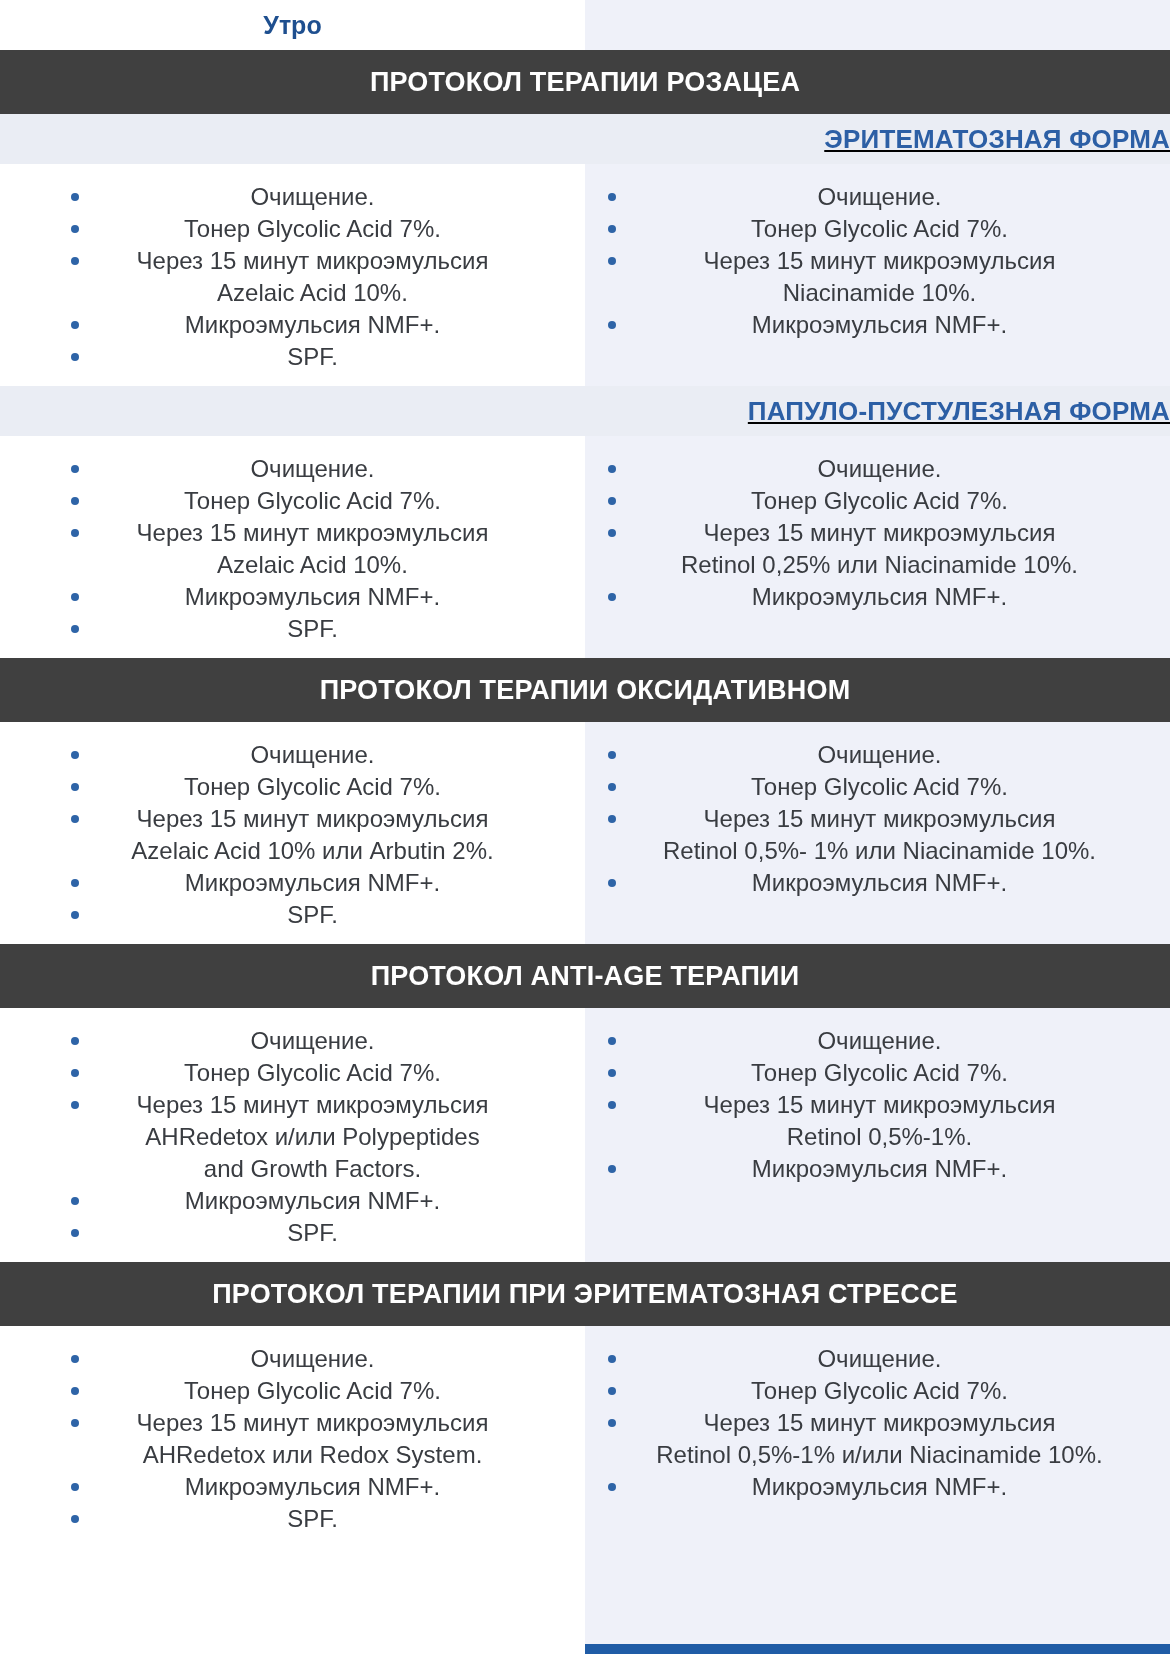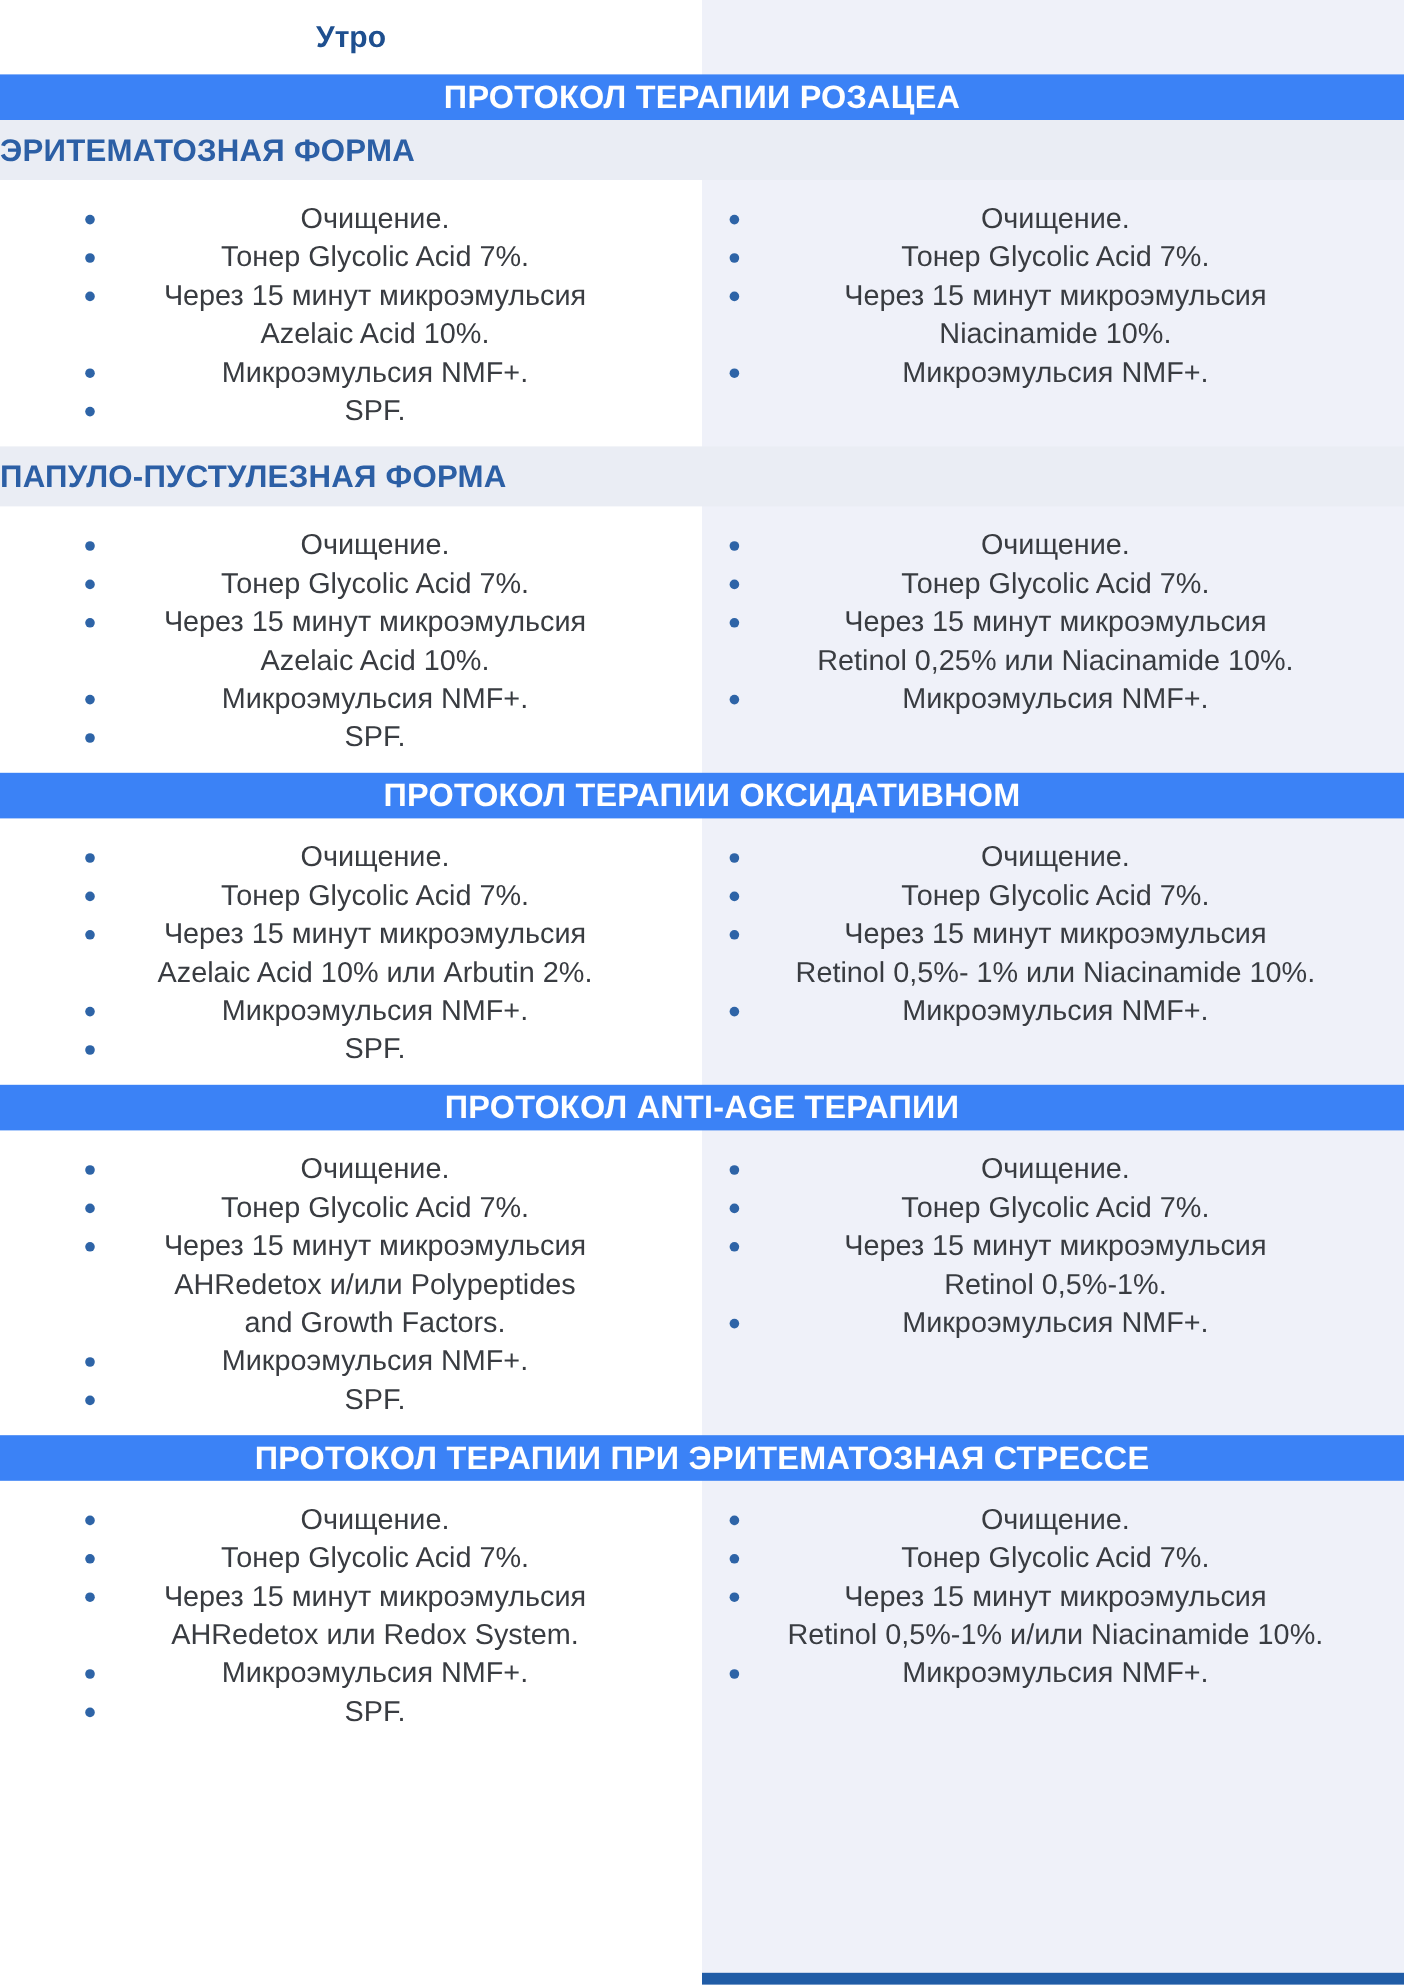--- a/index.html
+++ b/index.html
@@ -20,53 +20,54 @@
     position: absolute;
     left: 50%; right: 0; top: 0; bottom: 0;
     background: #eff1f9;
   }
   .layer { position: relative; z-index: 1; }
 
   
   .cols-header {
     display: grid;
     grid-template-columns: 1fr 1fr;
-    height: 62px;
+    height: 50px;
     align-items: center;
   }
   .col-title {
     text-align: center;
     font-weight: bold;
     font-size: 25px;
     color: #1e4f8f;
   }
 
   
   .main-bar {
-    height: 38px;
-    background: #3b82f6;
+    height: 64px;
+    background: #404040;
     display: flex;
     align-items: center;
     justify-content: center;
     text-align: right;
   }
   .main-bar .bar-title {
     color: #ffffff;
     font-weight: bold;
     font-size: 27px;
     letter-spacing: 0.2px;
   }
 
   
   .sub-bar {
     height: 50px;
     background: #eaedf4;
     display: flex;
     align-items: center;
-    justify-content: flex-start;
+    justify-content: flex-end;
+    text-decoration: underline;
   }
   .sub-bar .bar-title {
     color: #2c5fa5;
     font-weight: bold;
     font-size: 26px;
     letter-spacing: 0.2px;
   }
 
   
   .content {

